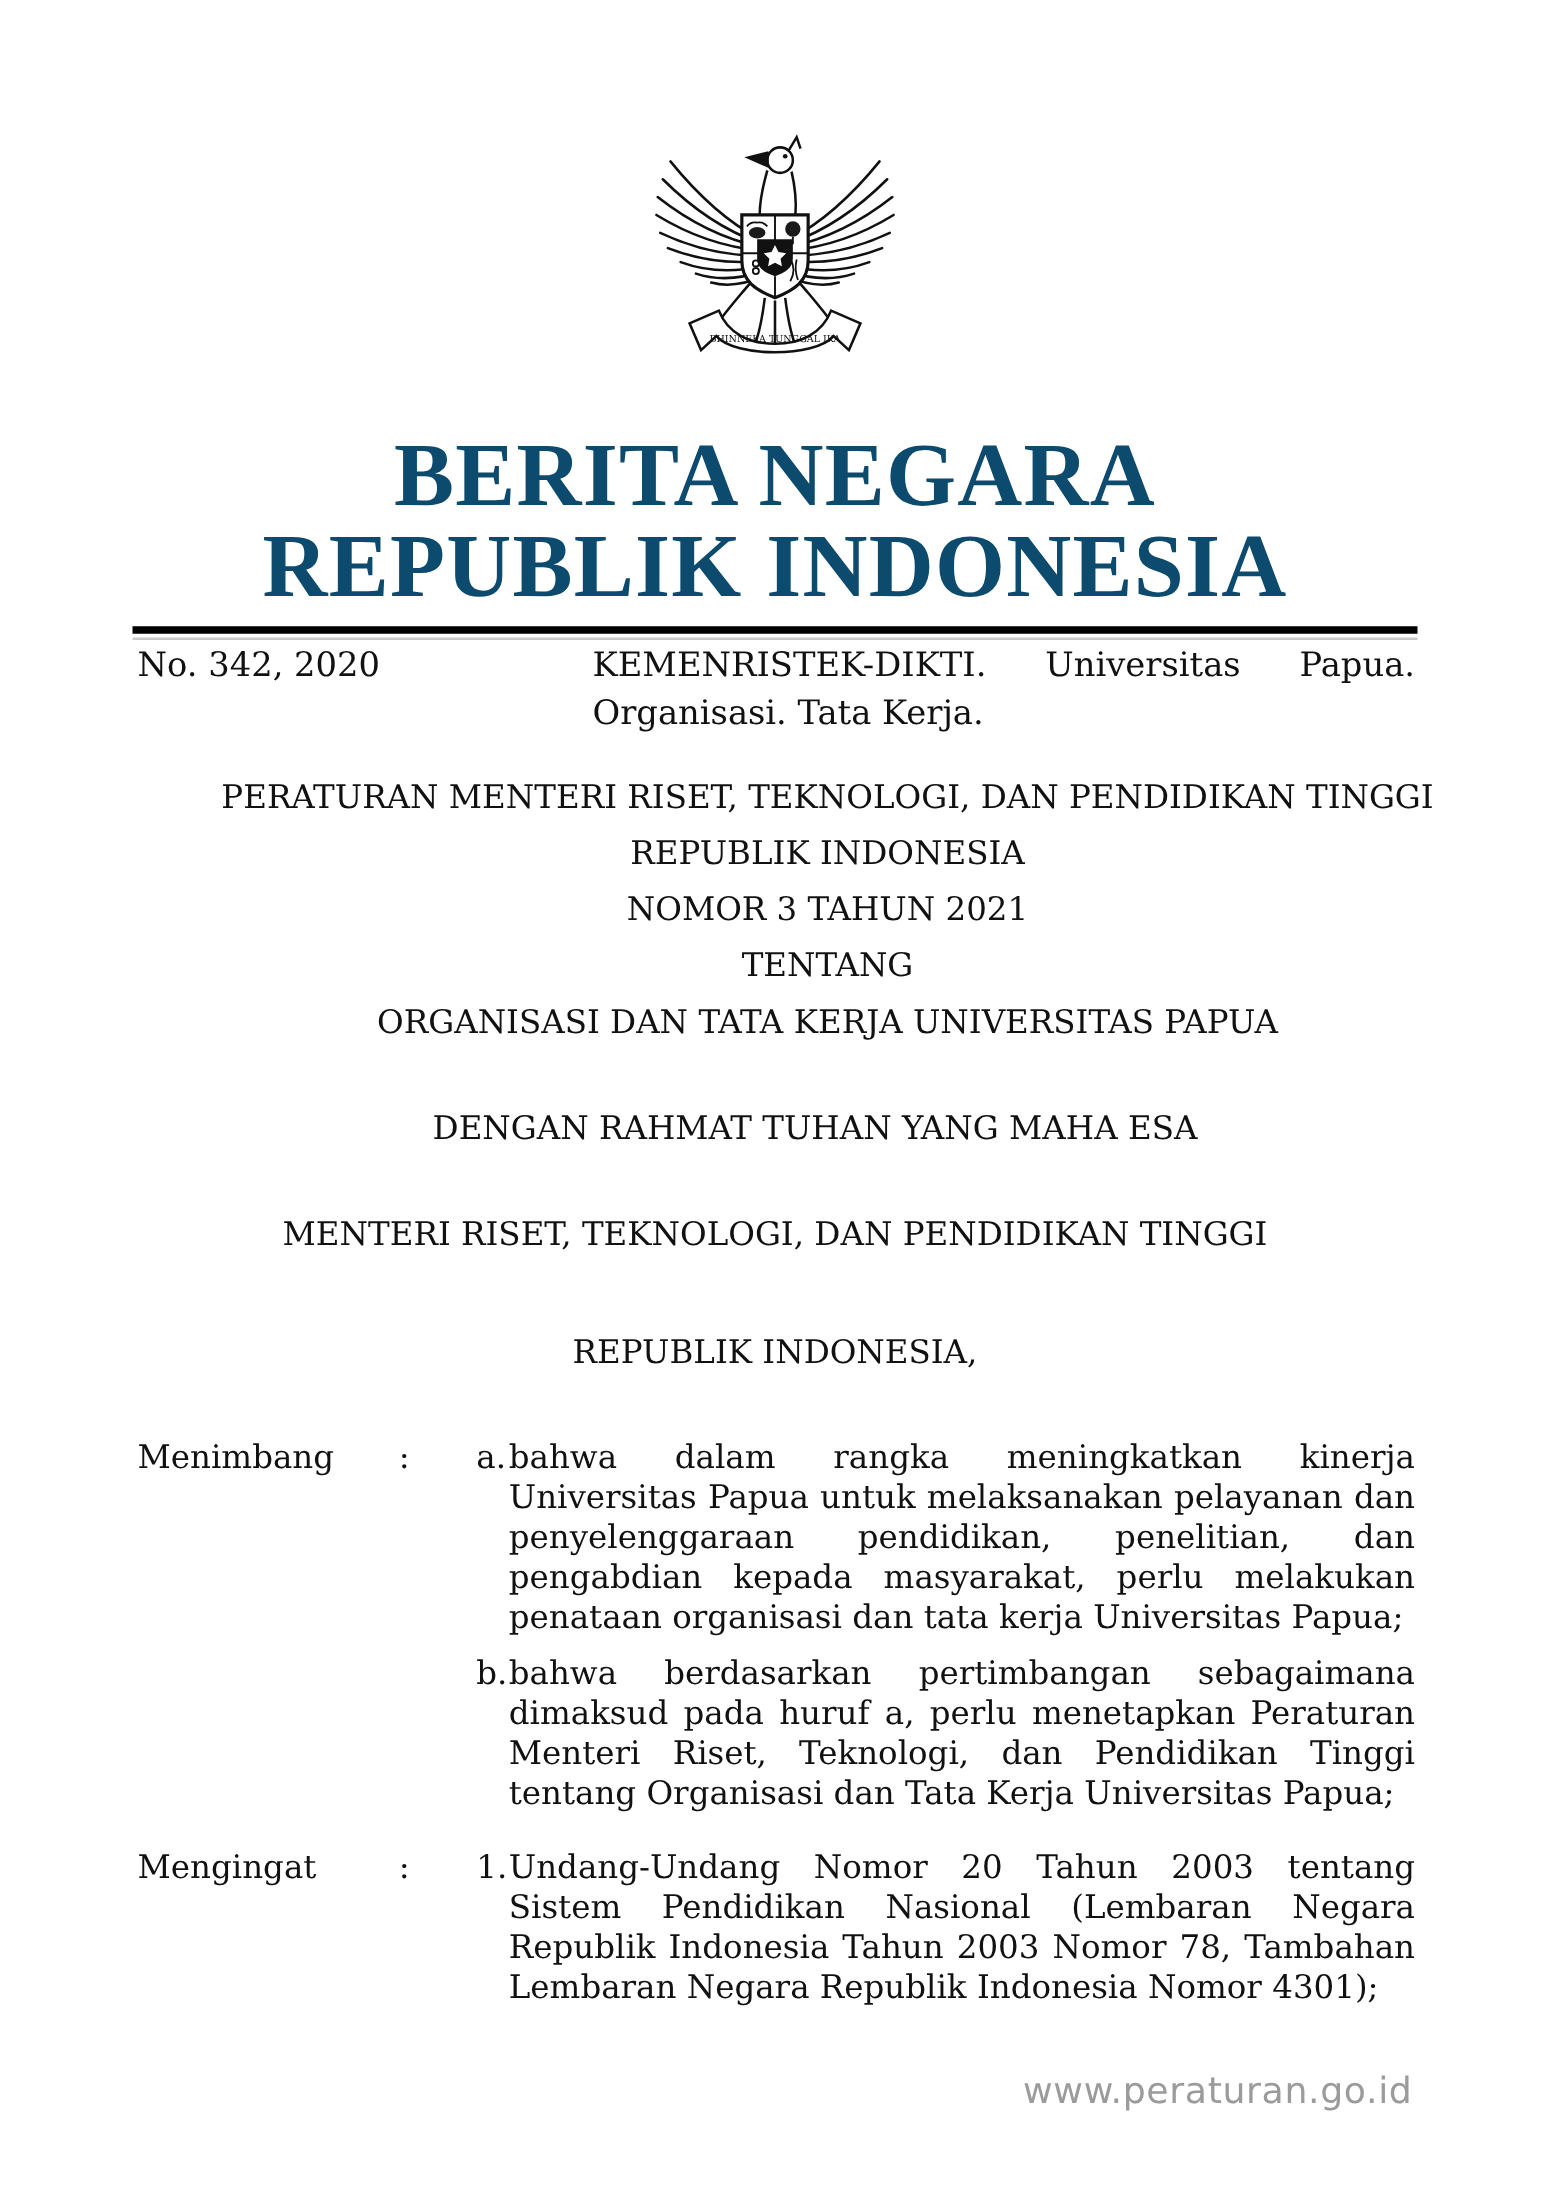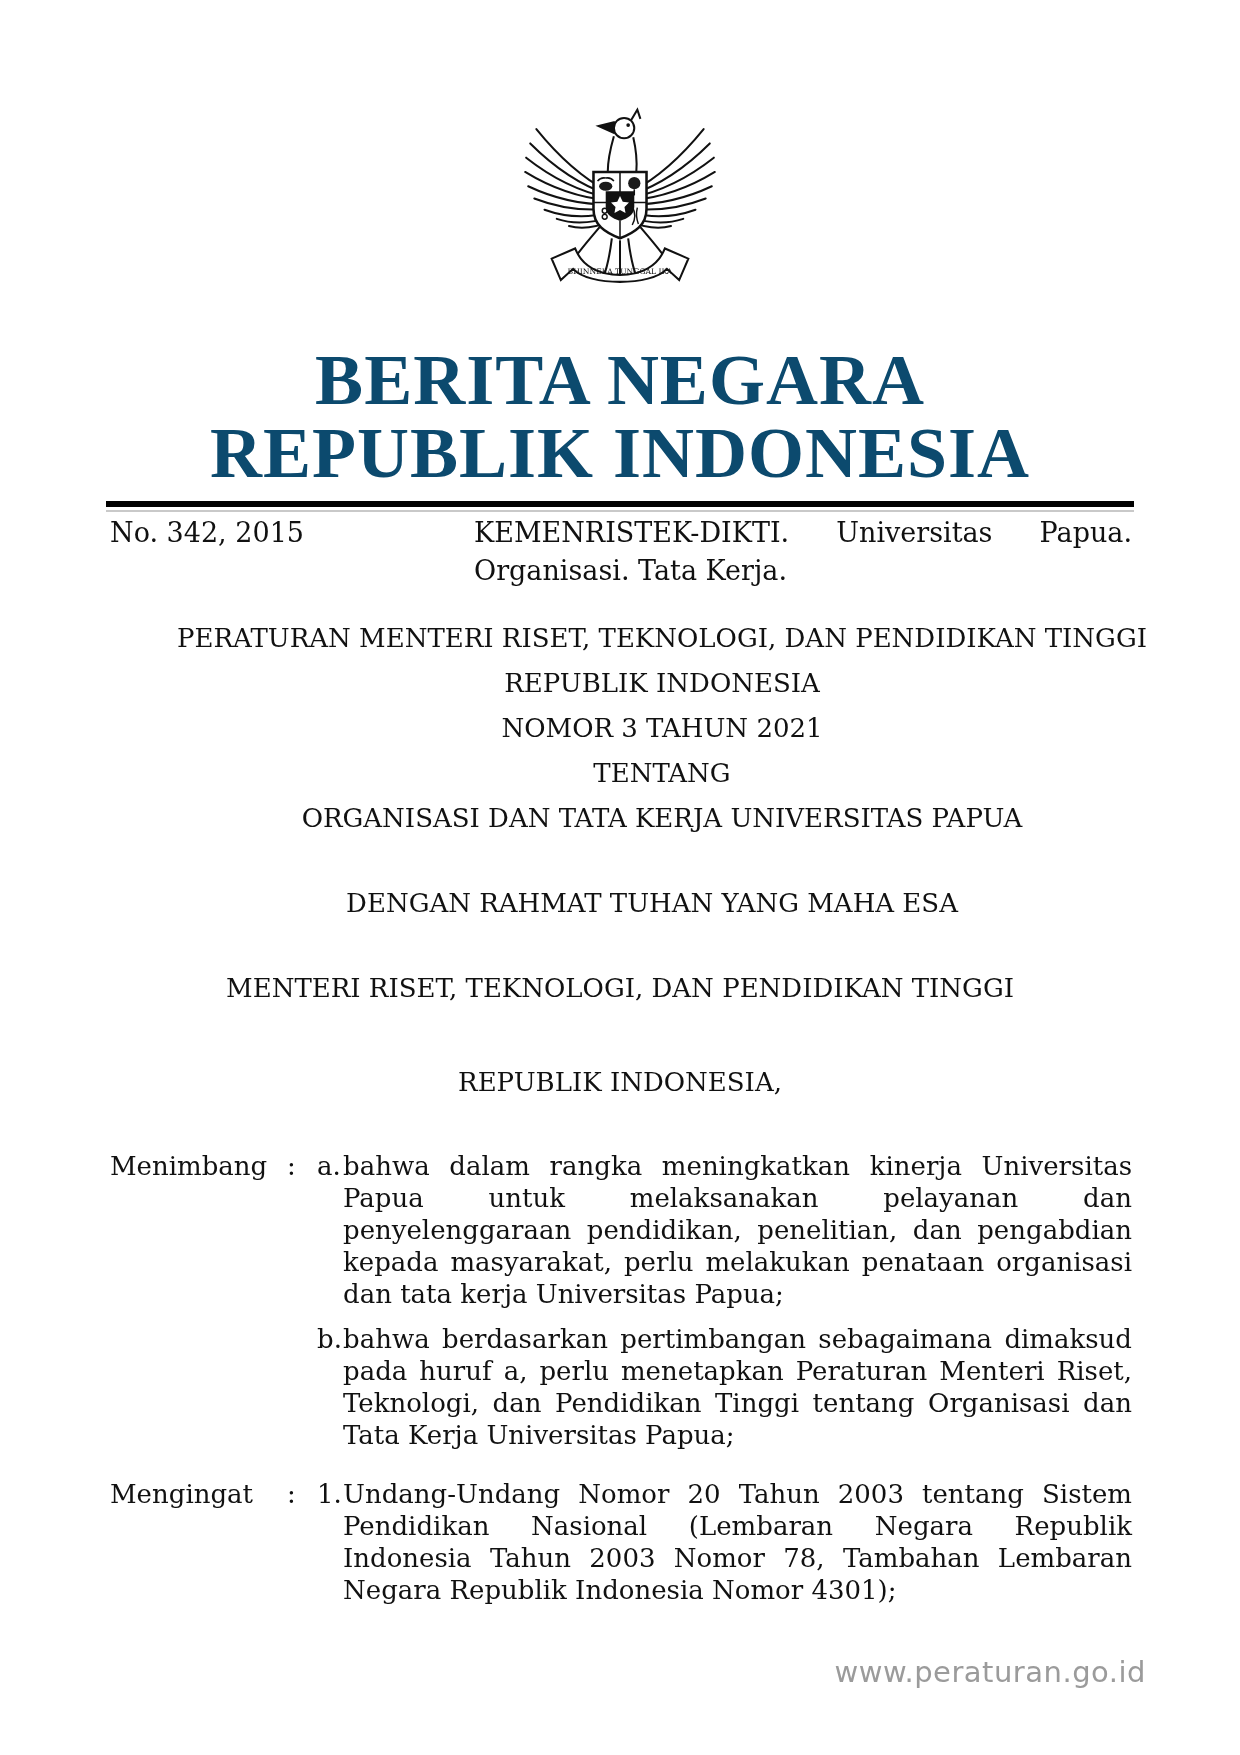--- a/index.html
+++ b/index.html
@@ -96,34 +96,34 @@
 
   
   .clauses {
     position: absolute;
     left: 110px;
     top: 1150px;
     width: 1022px;
     font-size: 26px;
     line-height: 32px;
   }
-  .clause-row { display: flex; }
+  .clause-row { display: flex; gap: 32px; }
   .clause-row + .clause-row { margin-top: 27px; }
   .clause-label { width: 177px; flex: none; }
   .clause-colon { width: 30px; flex: none; }
   .clause-items { flex: 1; }
   .clause-item { display: flex; }
   .clause-item + .clause-item { margin-top: 13px; }
   .item-marker { width: 26px; flex: none; }
   .item-text { flex: 1; text-align: justify; }
 
   
   .footer-watermark {
     position: absolute;
-    right: 94px;
+    right: 110px;
     top: 1655px;
     font-family: "DejaVu Sans", sans-serif;
     font-size: 29px;
     letter-spacing: 0.5px;
     color: #9b9b9b;
   }
 </style>
 </head>
 <body>
 
@@ -194,21 +194,21 @@
 
   <div class="masthead">
     <div>BERITA NEGARA</div>
     <div>REPUBLIK INDONESIA</div>
   </div>
 
   <div class="rule-thick"></div>
   <div class="rule-thin"></div>
 
   <div class="meta-row">
-    <div class="meta-number">No. 342, 2015</div>
+    <div class="meta-number">No. 342, 2020</div>
     <div class="meta-subject">KEMENRISTEK-DIKTI. Universitas Papua. Organisasi. Tata Kerja.</div>
   </div>
 
   <div class="doc-title-block">
     <div class="t-line">PERATURAN MENTERI RISET, TEKNOLOGI, DAN PENDIDIKAN TINGGI</div>
     <div class="t-line">REPUBLIK INDONESIA</div>
     <div class="t-line">NOMOR 3 TAHUN 2021</div>
     <div class="t-line">TENTANG</div>
     <div class="t-line">ORGANISASI DAN TATA KERJA UNIVERSITAS PAPUA</div>
   </div>

